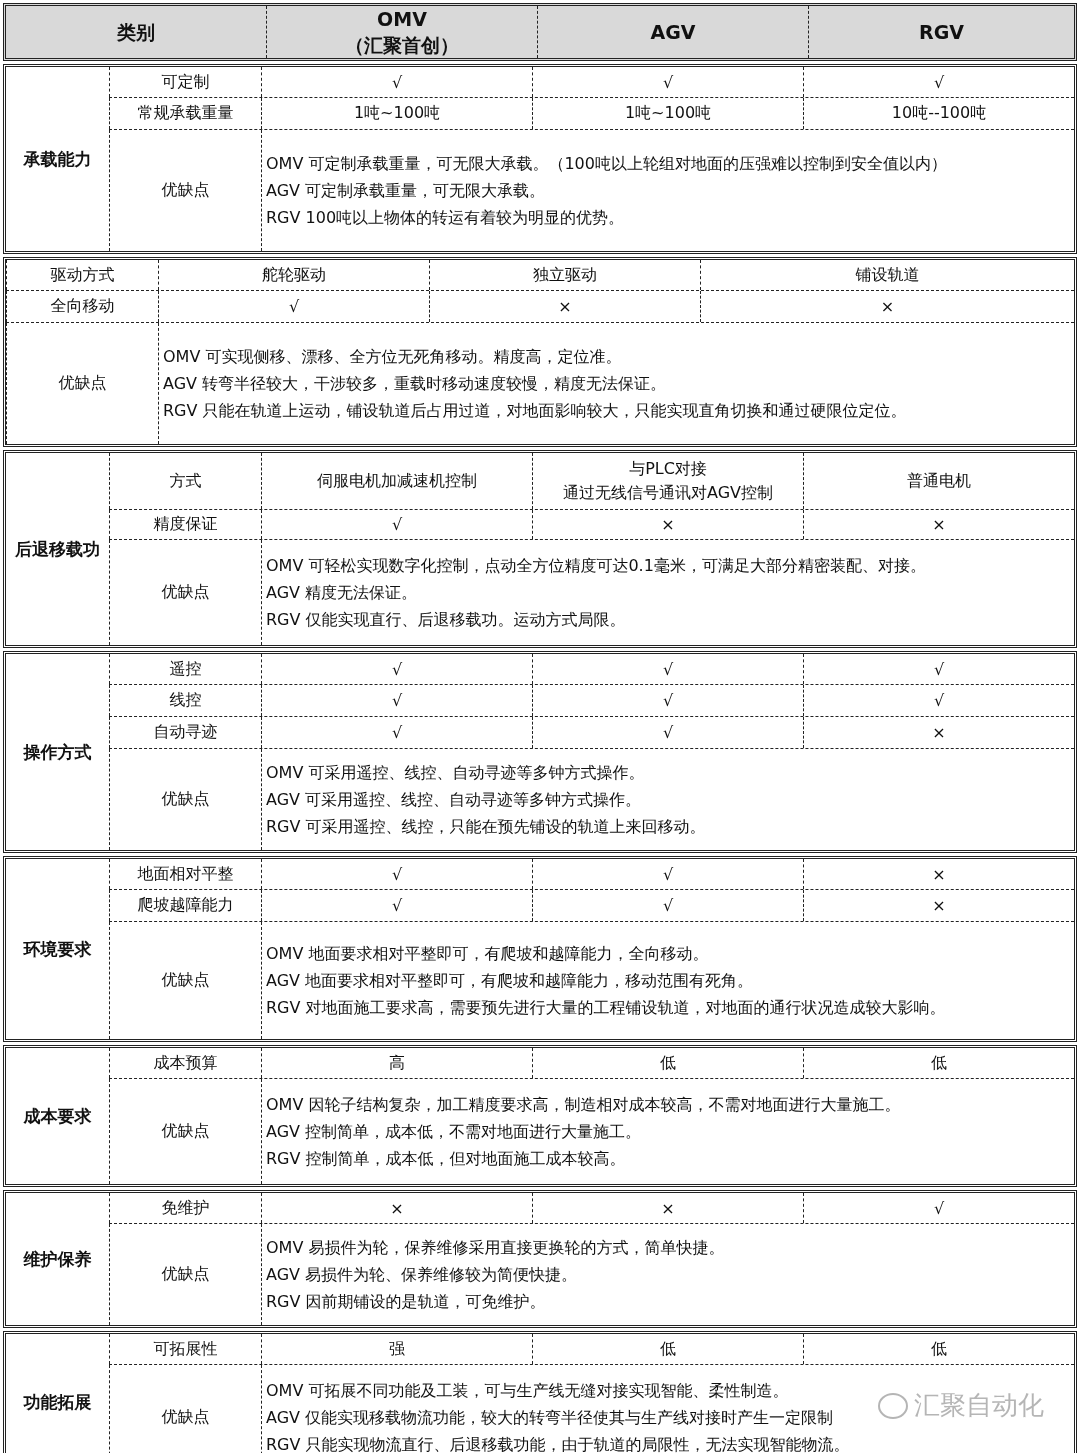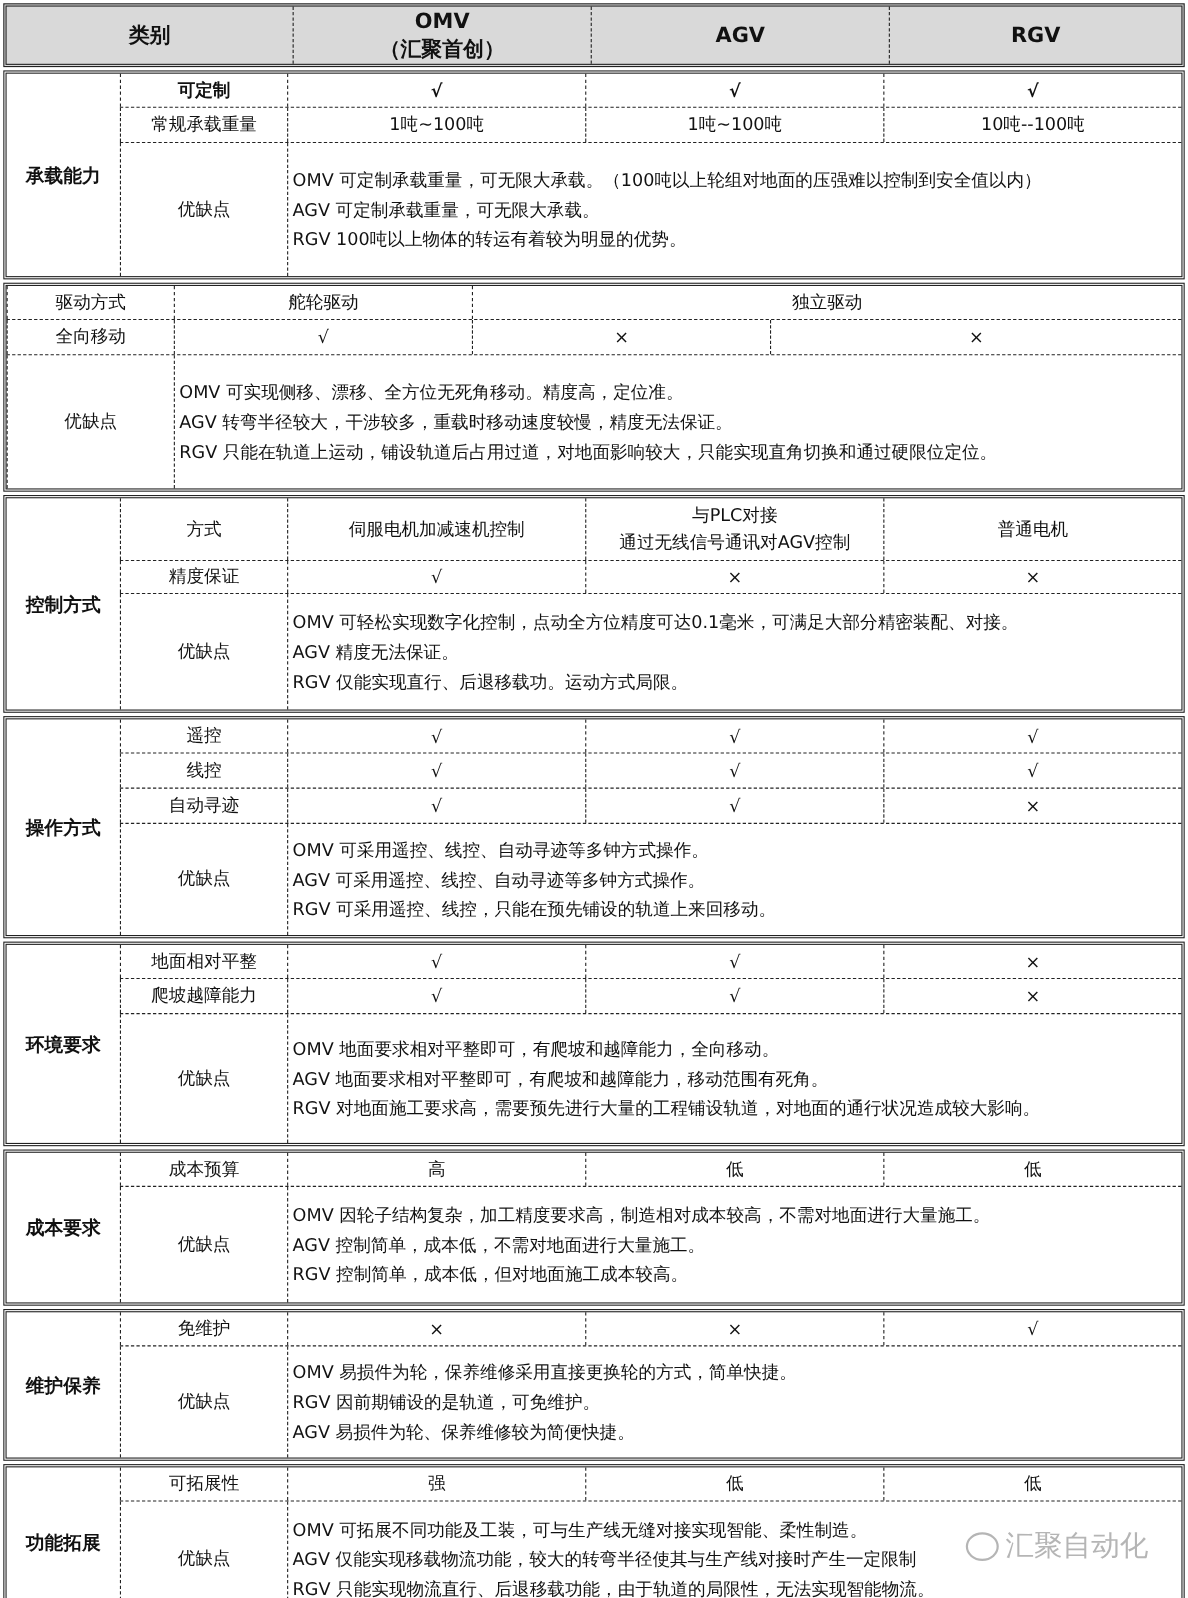--- a/index.html
+++ b/index.html
@@ -43,21 +43,21 @@
       <div>（汇聚首创）</div>
         </div>
     </div>
     <div class="c-col">AGV</div>
     <div class="c-col">RGV</div>
   </div>
   <div id="groups">
       <div class="blk grp">
         <div class="cat">承载能力</div>
         <div class="rows">
-          <div class="row" style="height: 30px; font-weight: bold;">
+          <div class="row" style="height: 30px;">
             <div class="lbl">可定制</div>
             <div class="v">√</div>
             <div class="v">√</div>
             <div class="v">√</div>
           </div>
           <div class="row" style="height: 32px;">
             <div class="lbl">常规承载重量</div>
             <div class="v">1吨~100吨</div>
             <div class="v">1吨~100吨</div>
             <div class="v">10吨--100吨</div>
@@ -73,41 +73,42 @@
             </div>
           </div>
         </div>
       </div>
       <div class="blk grp">
         <div class="rows">
           <div class="row" style="height: 30px;">
             <div class="lbl">驱动方式</div>
             <div class="v">舵轮驱动</div>
             <div class="v">独立驱动</div>
+            <div class="v">铺设轨道</div>
           </div>
           <div class="row" style="height: 32px;">
             <div class="lbl">全向移动</div>
             <div class="v">√</div>
             <div class="v">×</div>
             <div class="v">×</div>
           </div>
           <div class="row" style="height: 122px;">
             <div class="lbl">优缺点</div>
             <div class="note">
               <div class="note-lines">
                 <div>OMV 可实现侧移、漂移、全方位无死角移动。精度高，定位准。</div>
                 <div>AGV  转弯半径较大，干涉较多，重载时移动速度较慢，精度无法保证。</div>
                 <div>RGV 只能在轨道上运动，铺设轨道后占用过道，对地面影响较大，只能实现直角切换和通过硬限位定位。</div>
               </div>
             </div>
           </div>
         </div>
       </div>
       <div class="blk grp">
-        <div class="cat">控制方式</div>
+        <div class="cat">后退移载功</div>
         <div class="rows">
           <div class="row" style="height: 56px;">
             <div class="lbl">方式</div>
             <div class="v">伺服电机加减速机控制</div>
             <div class="v">
               <div style="line-height: 24px;">
                 <div>与PLC对接</div>
                 <div>通过无线信号通讯对AGV控制</div>
               </div>
             </div>
@@ -219,22 +220,22 @@
             <div class="lbl">免维护</div>
             <div class="v">×</div>
             <div class="v">×</div>
             <div class="v">√</div>
           </div>
           <div class="row" style="height: 102px;">
             <div class="lbl">优缺点</div>
             <div class="note">
               <div class="note-lines">
                 <div>OMV 易损件为轮，保养维修采用直接更换轮的方式，简单快捷。</div>
+                <div>AGV 易损件为轮、保养维修较为简便快捷。</div>
                 <div>RGV 因前期铺设的是轨道，可免维护。</div>
-                <div>AGV 易损件为轮、保养维修较为简便快捷。</div>
               </div>
             </div>
           </div>
         </div>
       </div>
       <div class="blk grp">
         <div class="cat">功能拓展</div>
         <div class="rows">
           <div class="row" style="height: 30px;">
             <div class="lbl">可拓展性</div>

